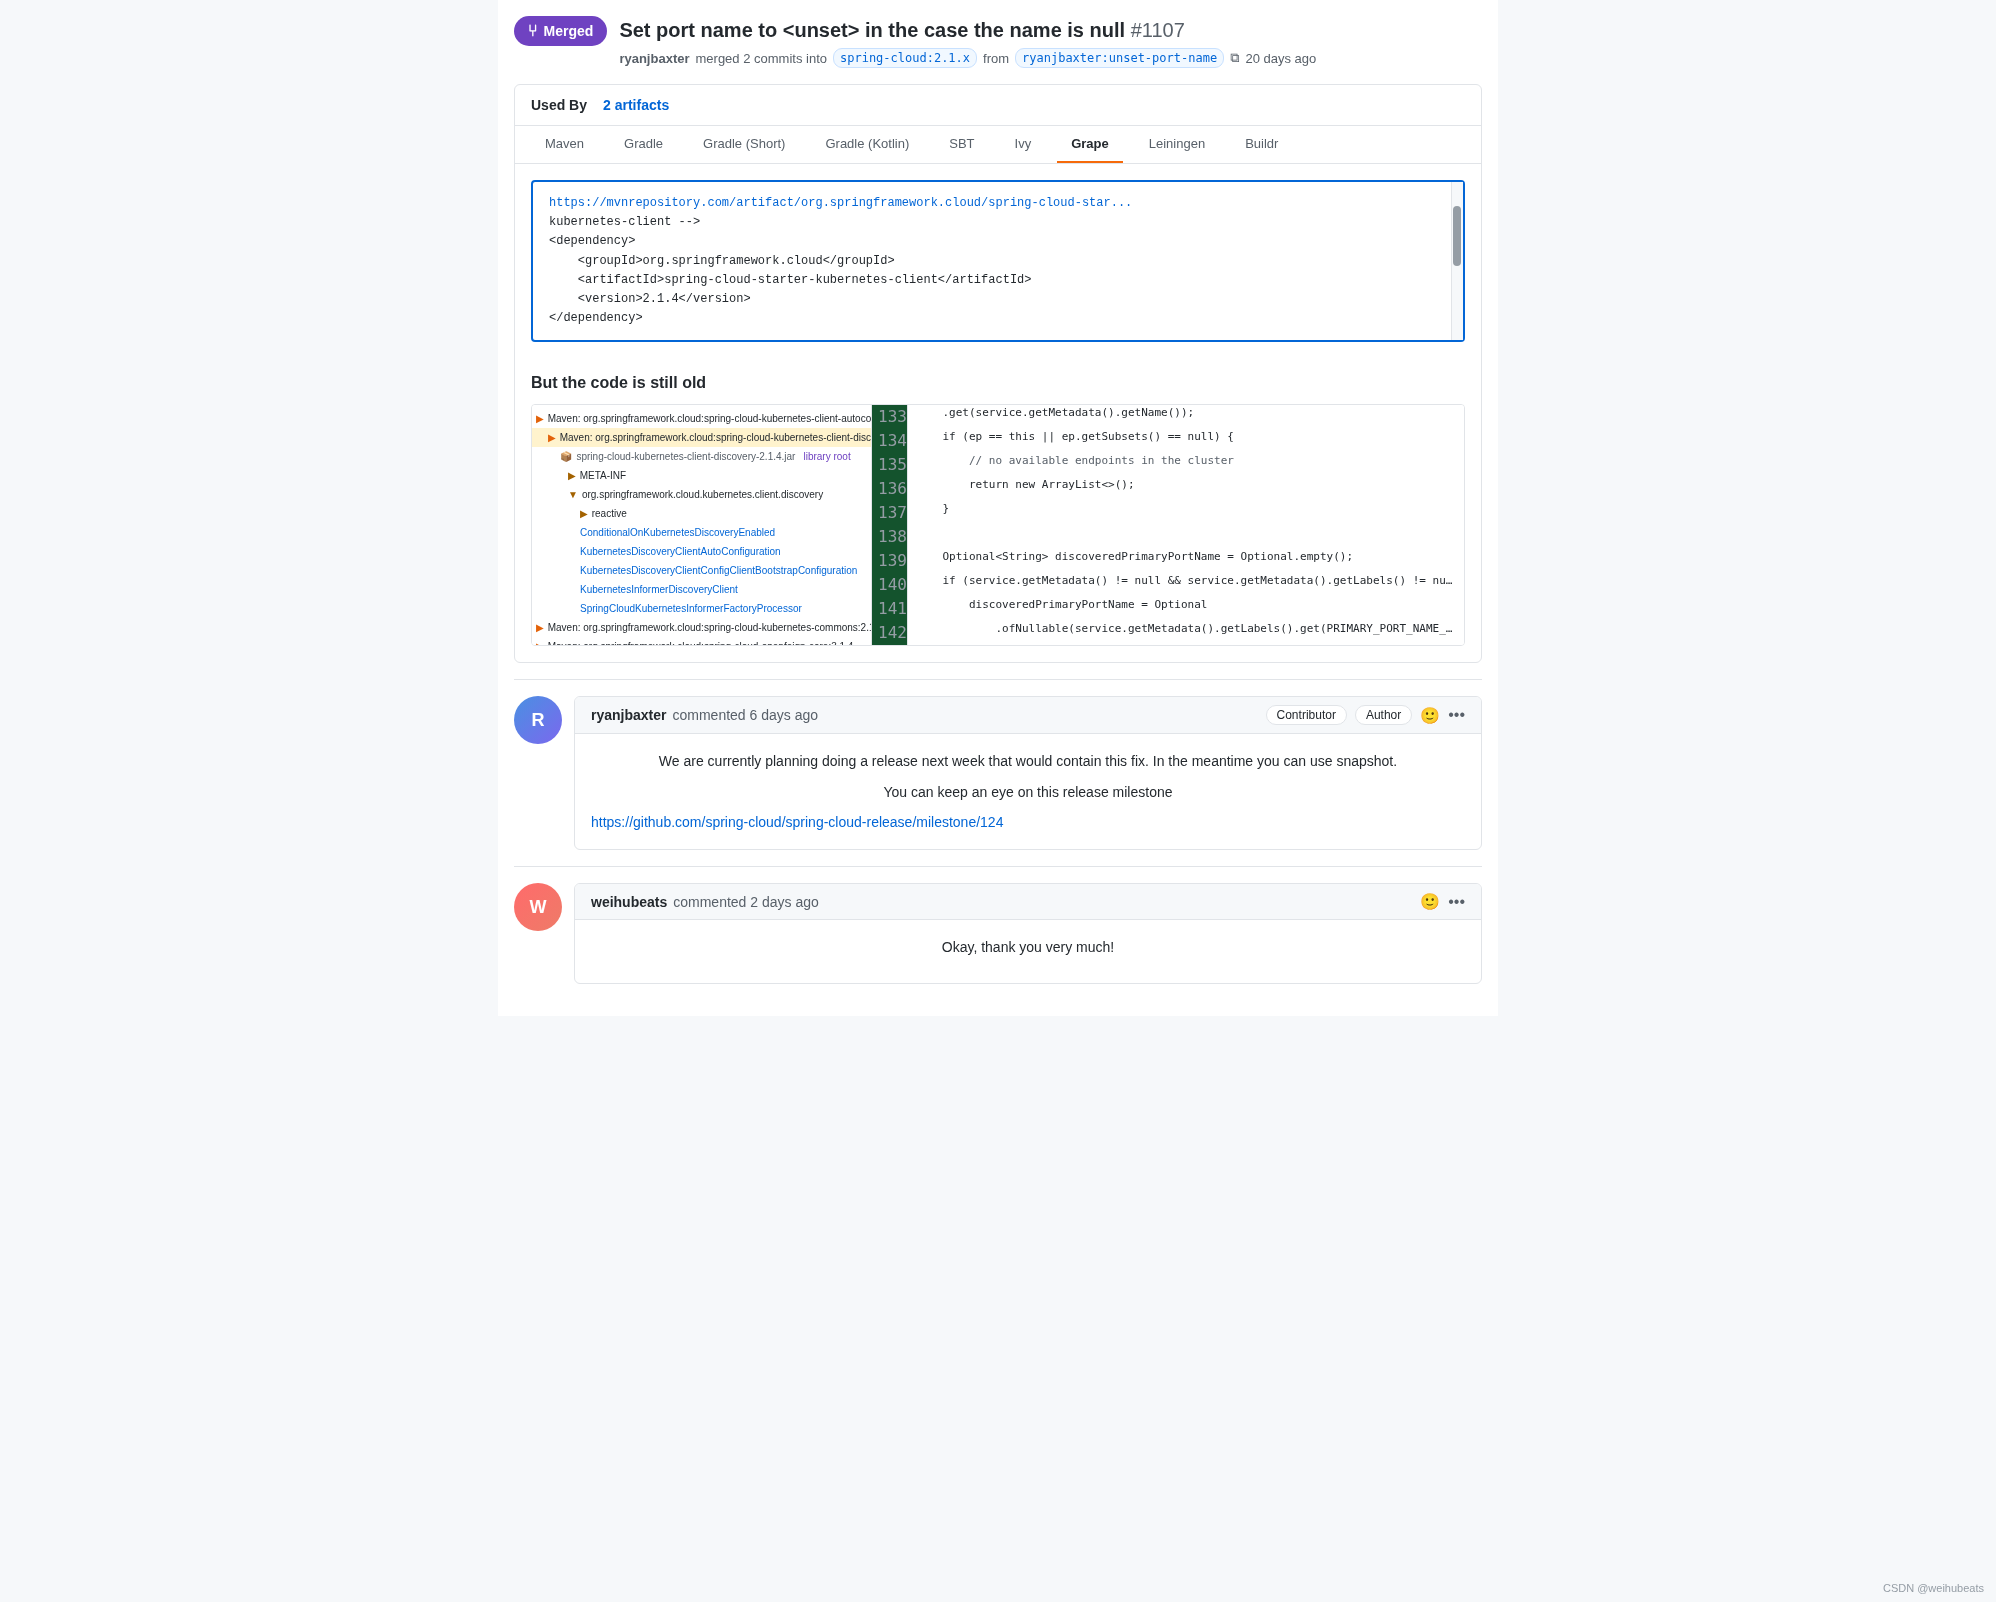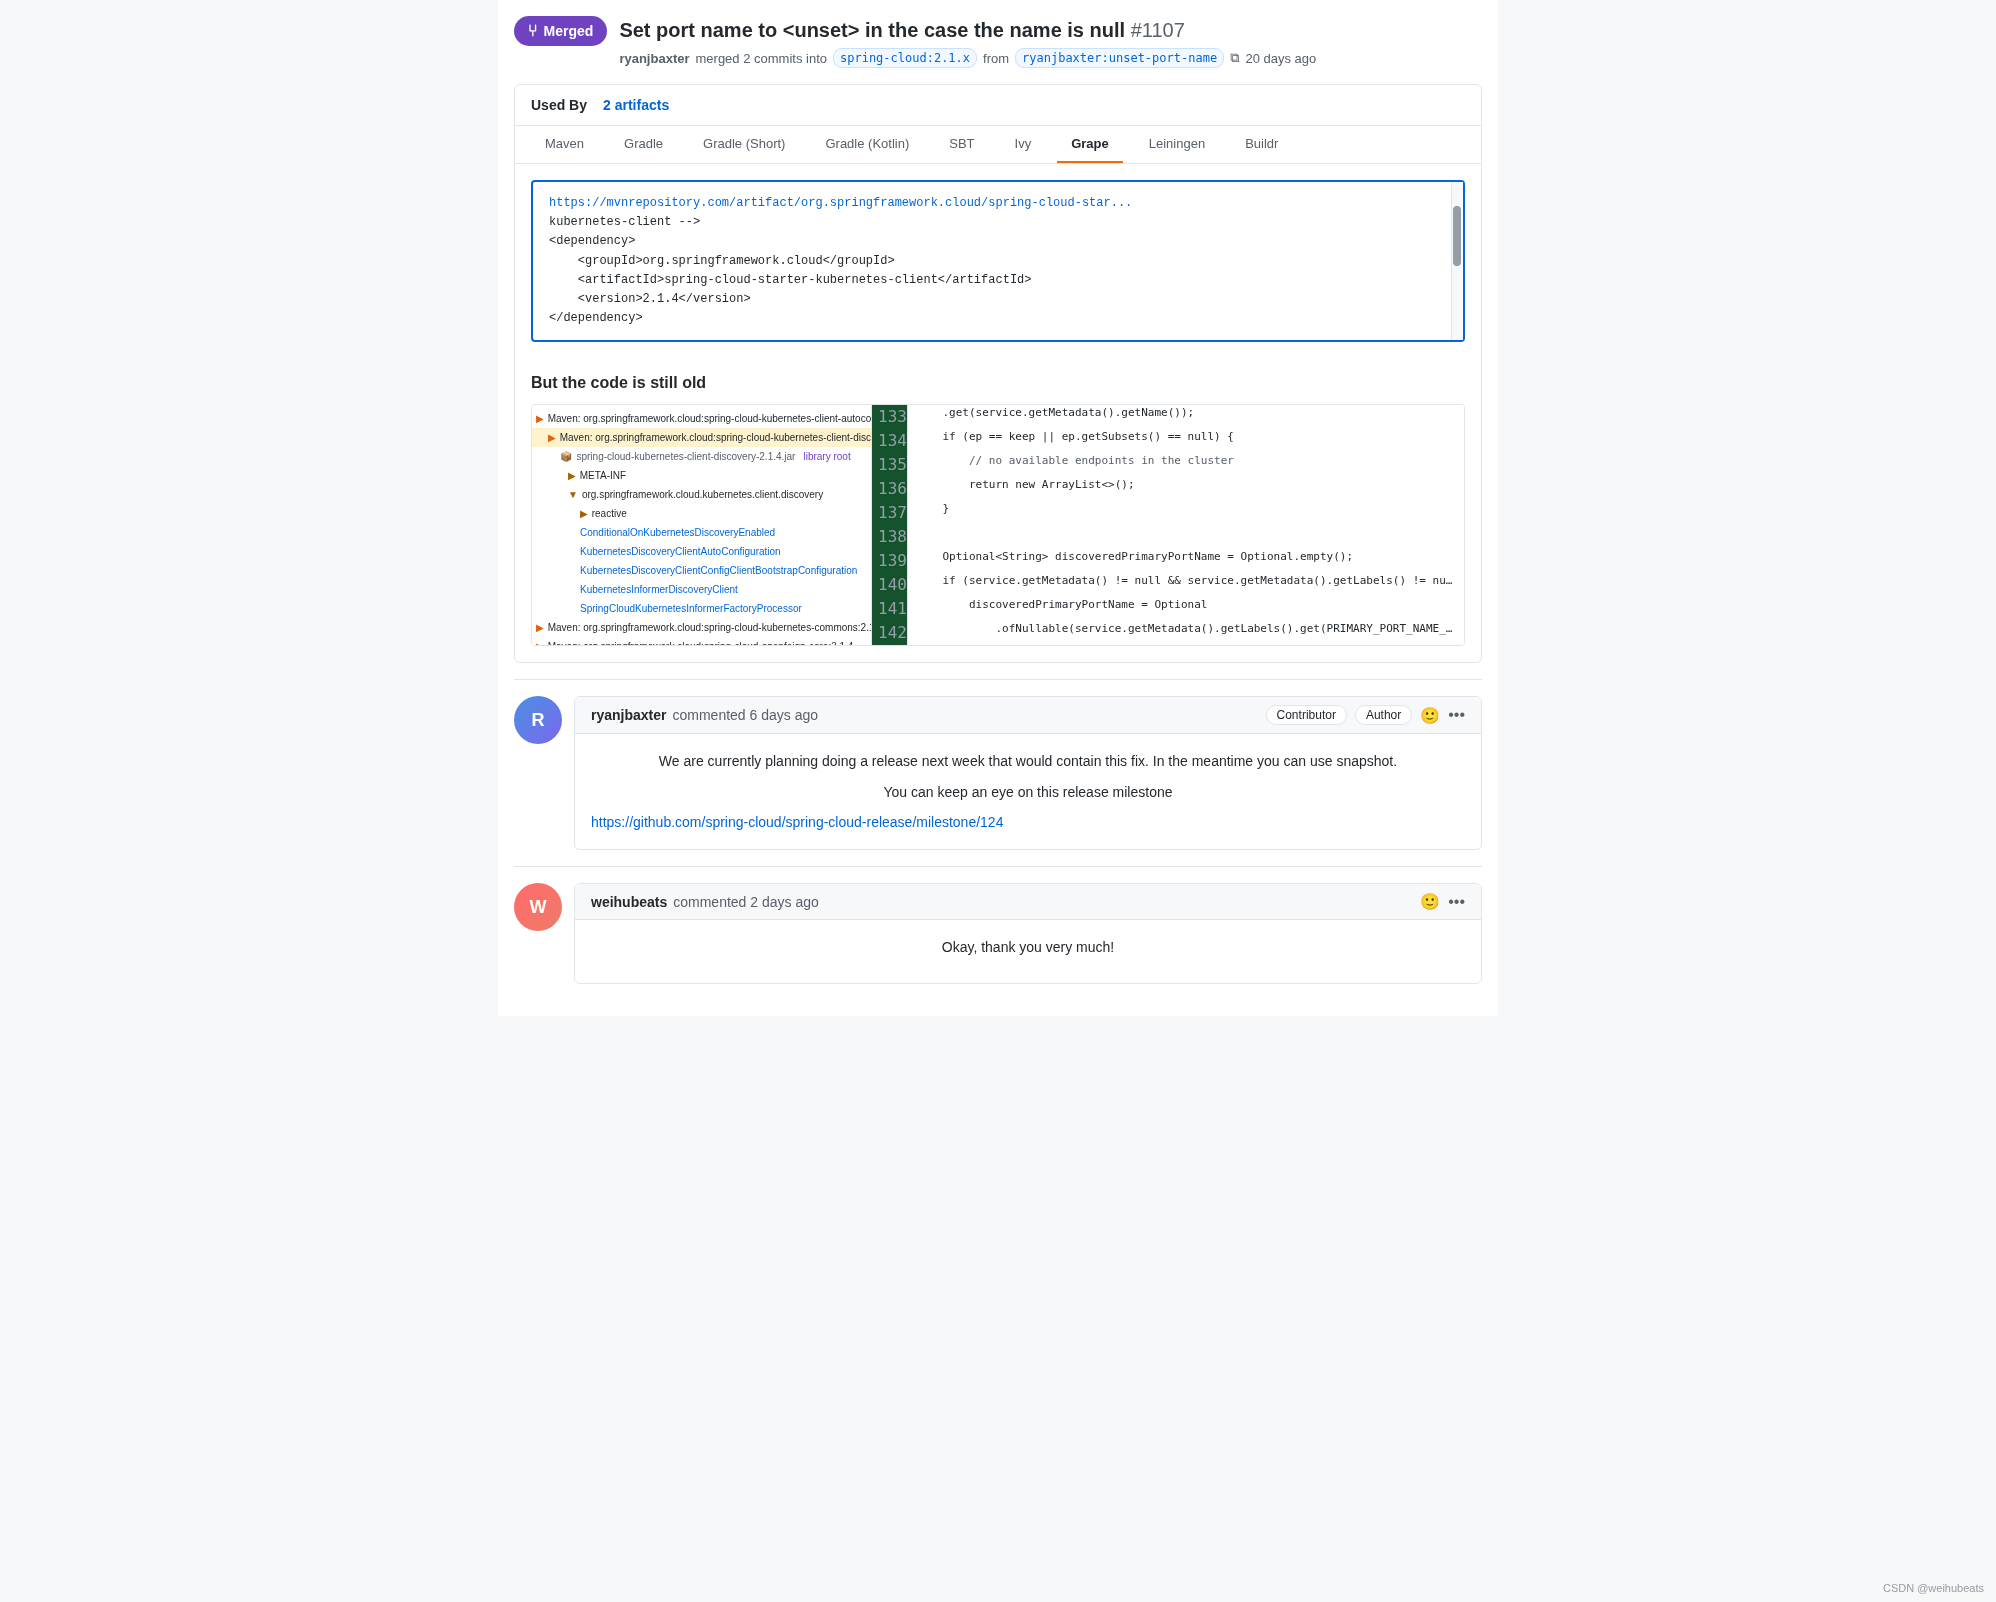--- a/index.html
+++ b/index.html
@@ -453,21 +453,21 @@
 
           </div>
 
           <div class="code-diff-pane">
             <div class="diff-line">
               <div class="diff-line-num">133</div>
               <div class="diff-line-code">    .get(service.getMetadata().getName());</div>
             </div>
             <div class="diff-line">
               <div class="diff-line-num">134</div>
-              <div class="diff-line-code">    if (ep == keep || ep.getSubsets() == null) {</div>
+              <div class="diff-line-code">    if (ep == this || ep.getSubsets() == null) {</div>
             </div>
             <div class="diff-line">
               <div class="diff-line-num">135</div>
               <div class="diff-line-code" style="color:#586069;">        // no available endpoints in the cluster</div>
             </div>
             <div class="diff-line">
               <div class="diff-line-num">136</div>
               <div class="diff-line-code">        return new ArrayList&lt;&gt;();</div>
             </div>
             <div class="diff-line">

